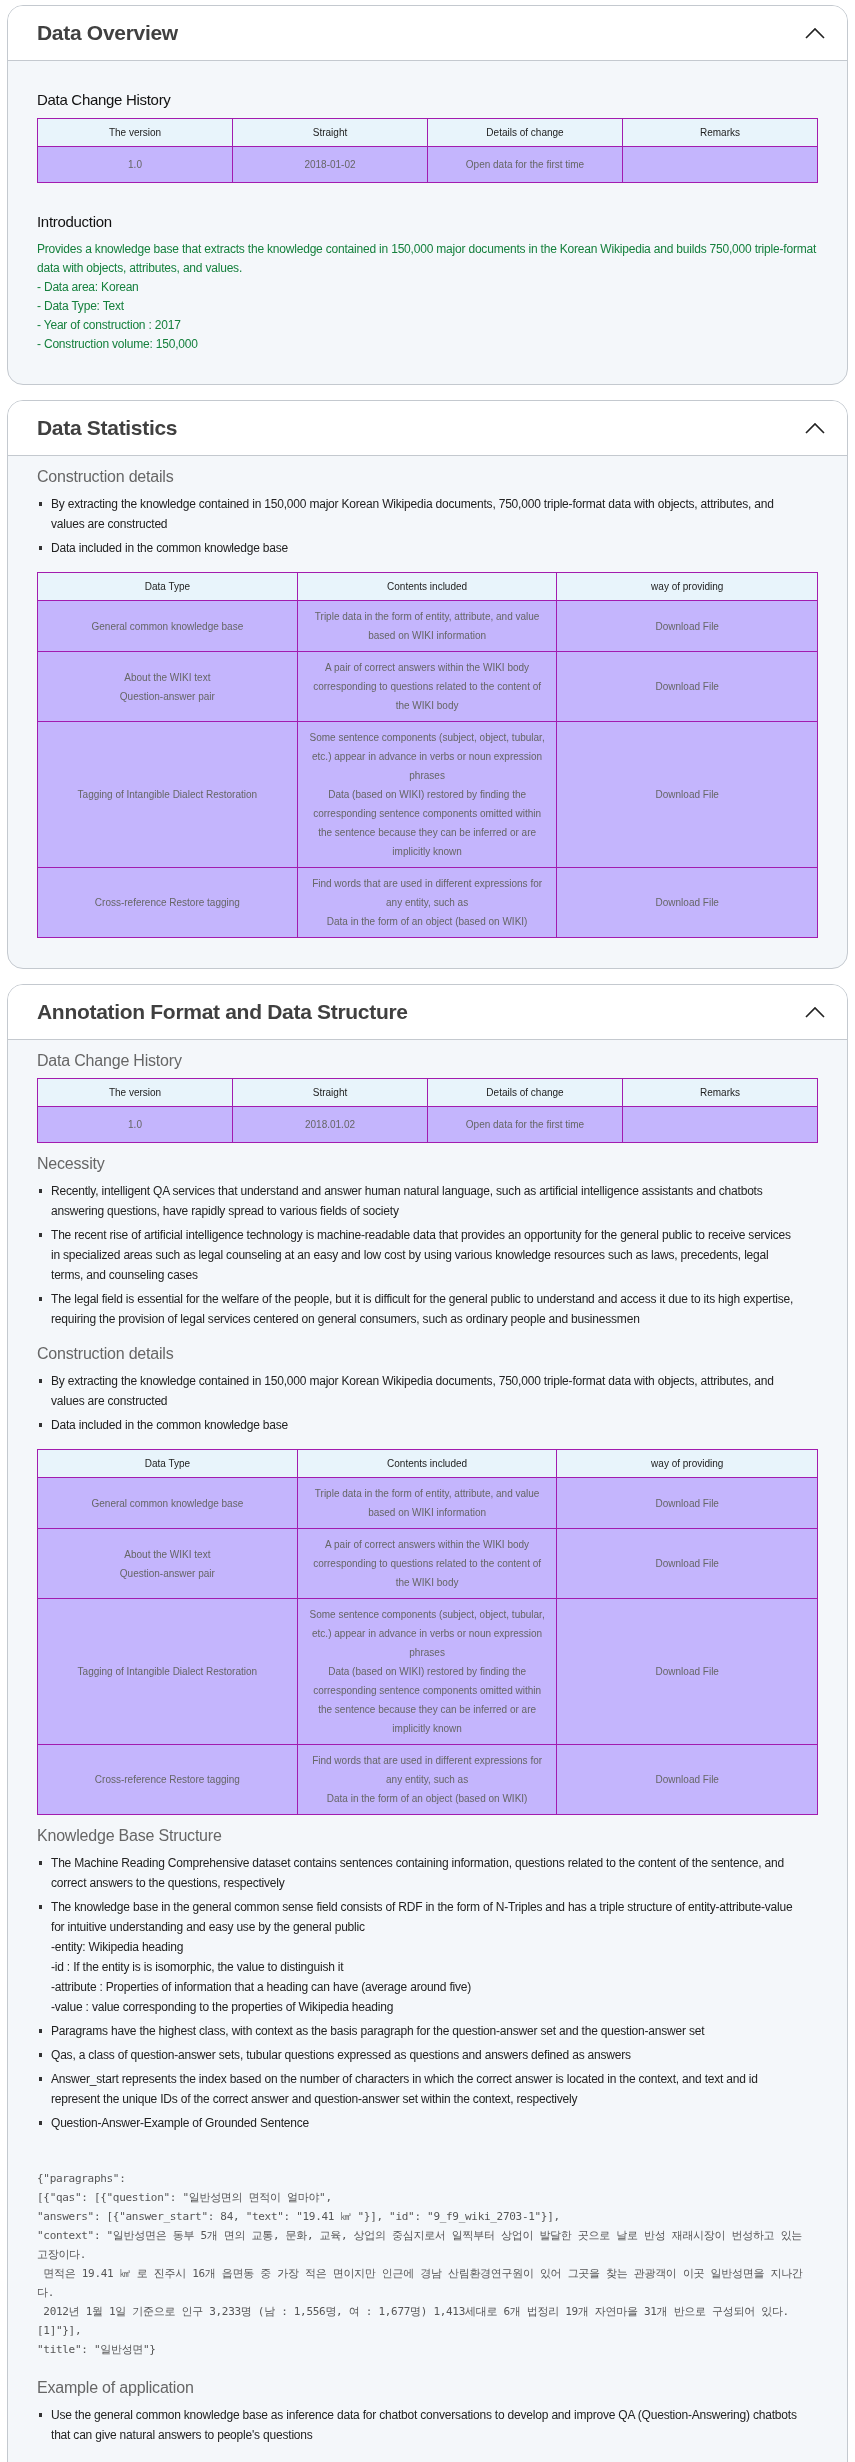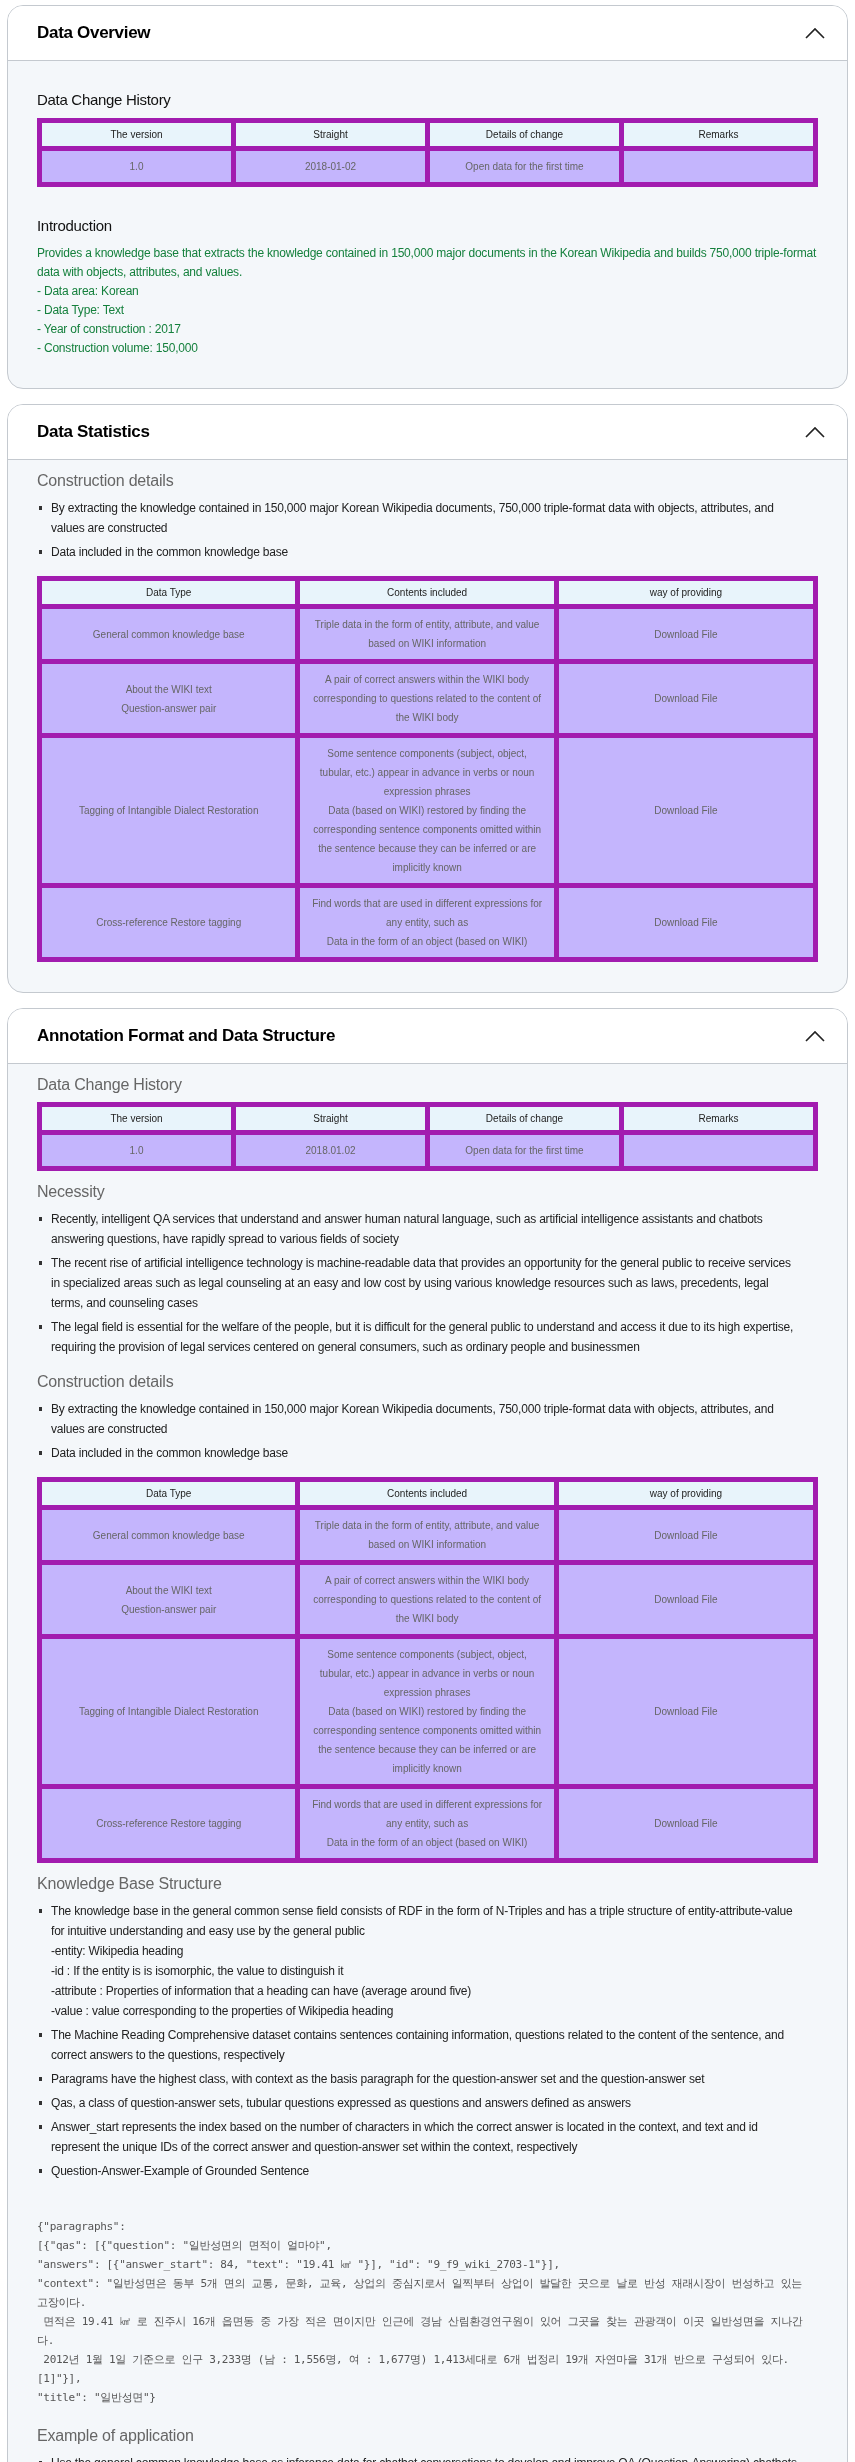--- a/index.html
+++ b/index.html
@@ -15,27 +15,27 @@
     .panel-header {
       background: #ffffff;
       height: 55px;
       display: flex;
       align-items: center;
       justify-content: space-between;
       padding: 0 21px 0 29px;
       border-bottom: 1px solid #c4c9cf;
       cursor: pointer;
     }
-    .panel-title { font-size: 17px; font-weight: bold; color: #000000; letter-spacing: -0.3px; }
+    .panel-title { font-size: 21px; font-weight: bold; color: #404040; letter-spacing: -0.3px; }
     .chev { width: 22px; height: 14px; display: inline-block; }
     .panel-body { padding: 10px 29px 30px 29px; }
     .h3 { font-size: 15px; color: #111; margin: 22px 0 10px 0; letter-spacing: -0.3px; }
     .sub { font-size: 16px; color: #666; margin: 2px 0 8px 0; letter-spacing: -0.2px; }
     table { width: 100%; border-collapse: collapse; font-size: 10px; color: #666; table-layout: fixed; }
-    th, td { border: 5px solid #a21caf; text-align: center; vertical-align: middle; }
+    th, td { border: 1px solid #a21caf; text-align: center; vertical-align: middle; }
     th { background: #e8f4fb; color: #222; font-weight: normal; height: 28px; font-size: 10px; }
     td { background: #c4b5fd; line-height: 19px; padding: 6px 10px; }
     .hist td { height: 36px; }
     .para { font-size: 12px; color: #15803d; line-height: 19px; letter-spacing: -0.2px; }
     ul.b { list-style: none; margin: 0 16px 10px 0; }
     ul.b li { position: relative; padding-left: 14px; font-size: 12px; color: #222; line-height: 20px; letter-spacing: -0.2px; margin-bottom: 4px; }
     ul.b li::before { content: ""; position: absolute; left: 2px; top: 8px; width: 3px; height: 4px; background: #333; }
     .code { font-family: "DejaVu Sans Mono", monospace; font-size: 11px; color: #555; line-height: 19px; white-space: pre-wrap; margin: 20px 0 20px 0; letter-spacing: -0.3px; }
   </style>
 </head>
@@ -210,26 +210,26 @@
           <td>Cross-reference Restore tagging</td>
           <td style="white-space:pre-line">Find words that are used in different expressions for any entity, such as
 Data in the form of an object (based on WIKI)</td>
           <td>Download File</td>
         </tr>
       </tbody>
     </table>
 
     <div class="sub" style="margin-top:12px">Knowledge Base Structure</div>
     <ul class="b">
+      <li>The Machine Reading Comprehensive dataset contains sentences containing information, questions related to the content of the sentence, and correct answers to the questions, respectively</li>
       <li style="white-space:pre-line">The knowledge base in the general common sense field consists of RDF in the form of N-Triples and has a triple structure of entity-attribute-value for intuitive understanding and easy use by the general public
 -entity: Wikipedia heading
 -id : If the entity is is isomorphic, the value to distinguish it
 -attribute : Properties of information that a heading can have (average around five)
 -value : value corresponding to the properties of Wikipedia heading</li>
-      <li>The Machine Reading Comprehensive dataset contains sentences containing information, questions related to the content of the sentence, and correct answers to the questions, respectively</li>
       <li>Paragrams have the highest class, with context as the basis paragraph for the question-answer set and the question-answer set</li>
       <li>Qas, a class of question-answer sets, tubular questions expressed as questions and answers defined as answers</li>
       <li>Answer_start represents the index based on the number of characters in which the correct answer is located in the context, and text and id represent the unique IDs of the correct answer and question-answer set within the context, respectively</li>
       <li>Question-Answer-Example of Grounded Sentence</li>
     </ul>
 
     <div class="code" style="margin-top:36px">{"paragraphs":
 [{"qas": [{"question": "일반성면의 면적이 얼마야",
 "answers": [{"answer_start": 84, "text": "19.41 ㎢ "}], "id": "9_f9_wiki_2703-1"}],
 "context": "일반성면은 동부 5개 면의 교통, 문화, 교육, 상업의 중심지로서 일찍부터 상업이 발달한 곳으로 날로 반성 재래시장이 번성하고 있는 고장이다.

